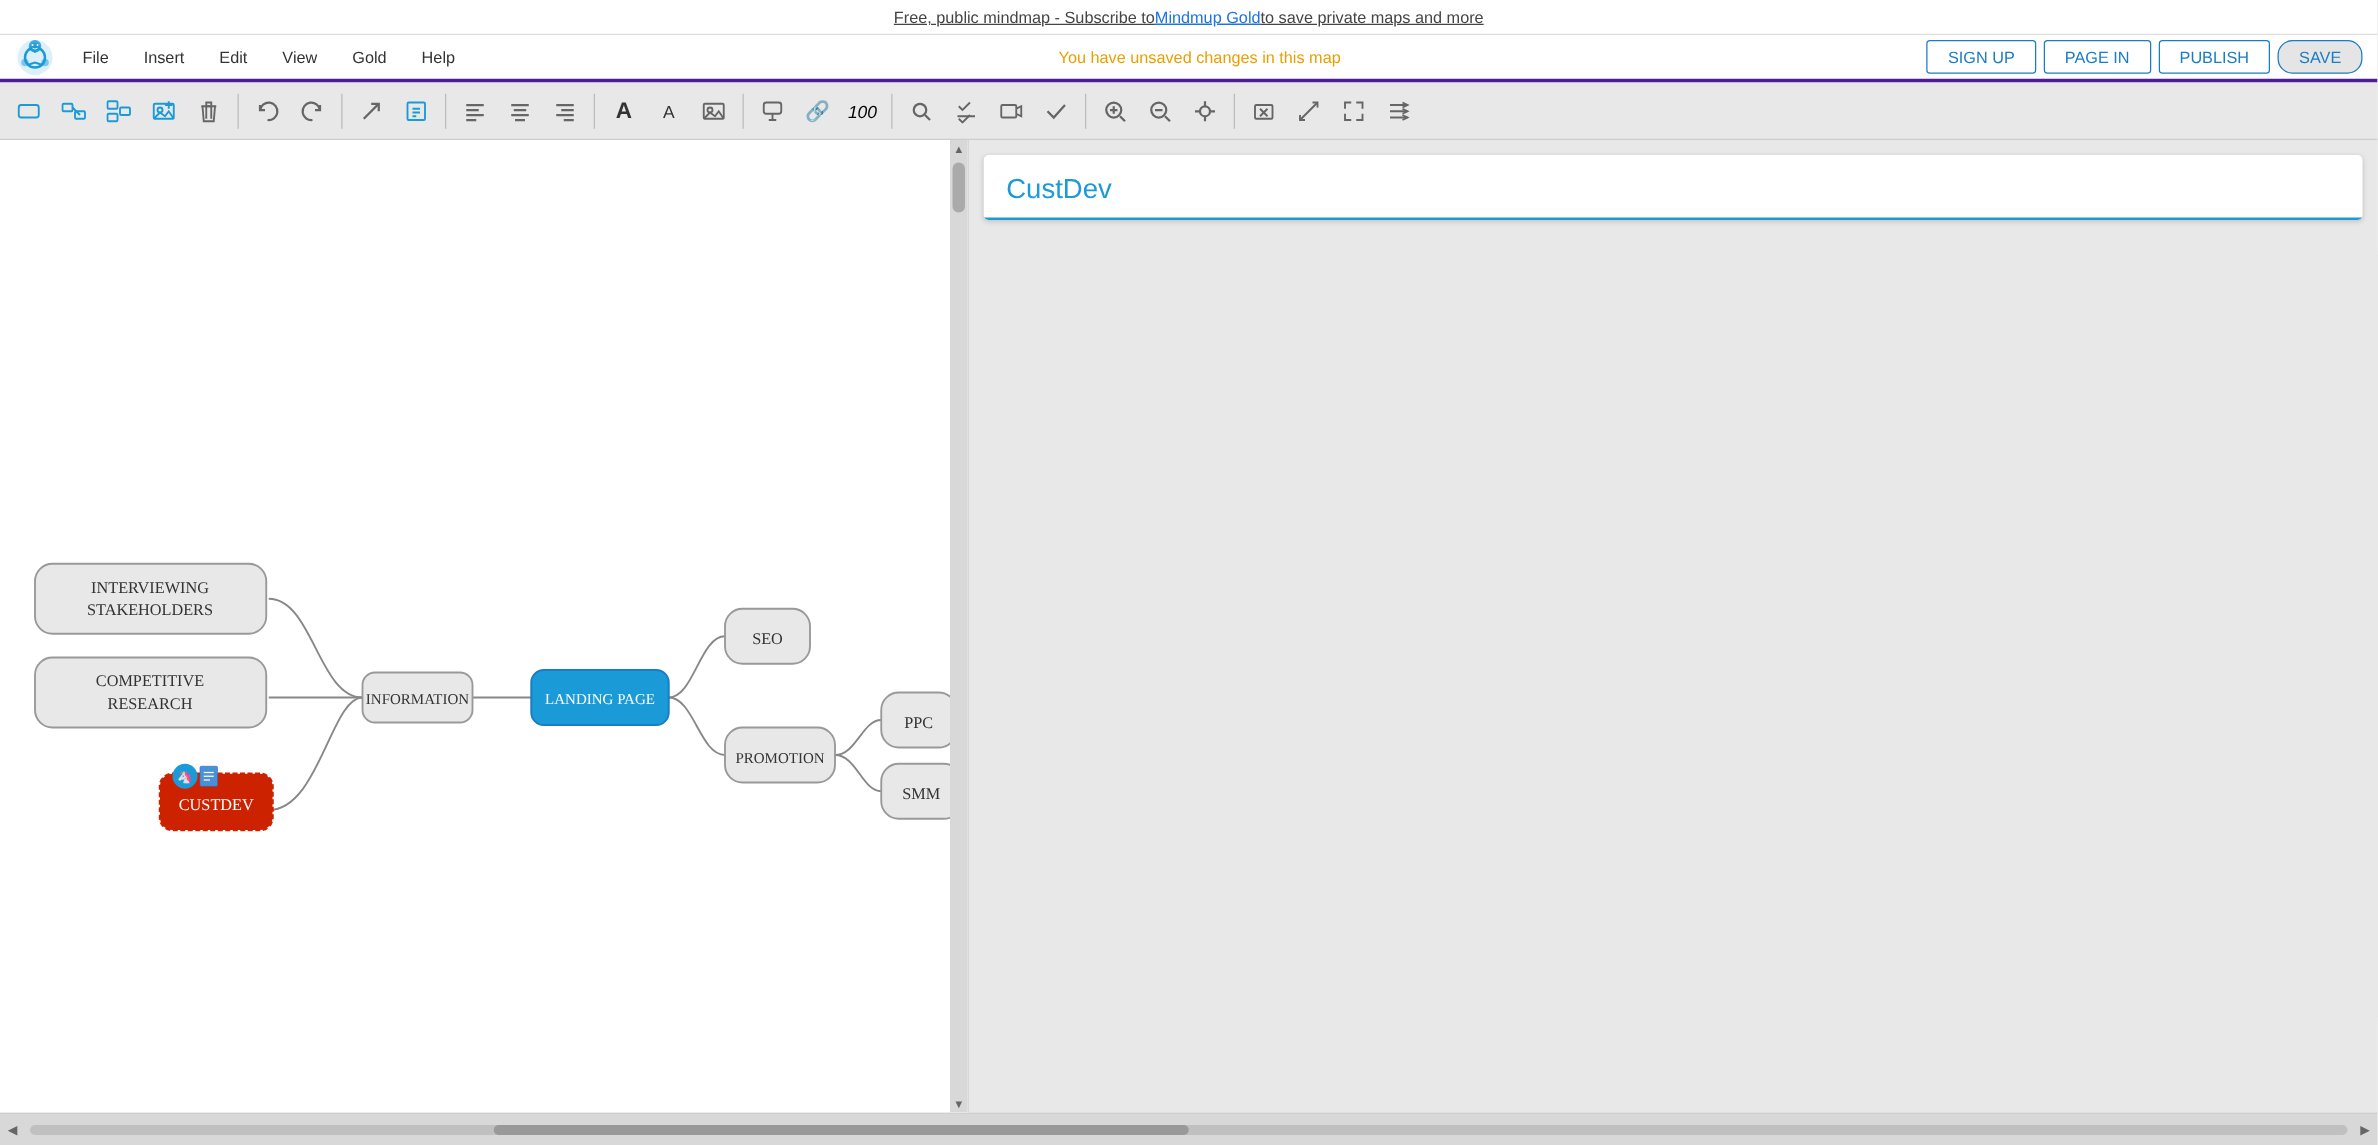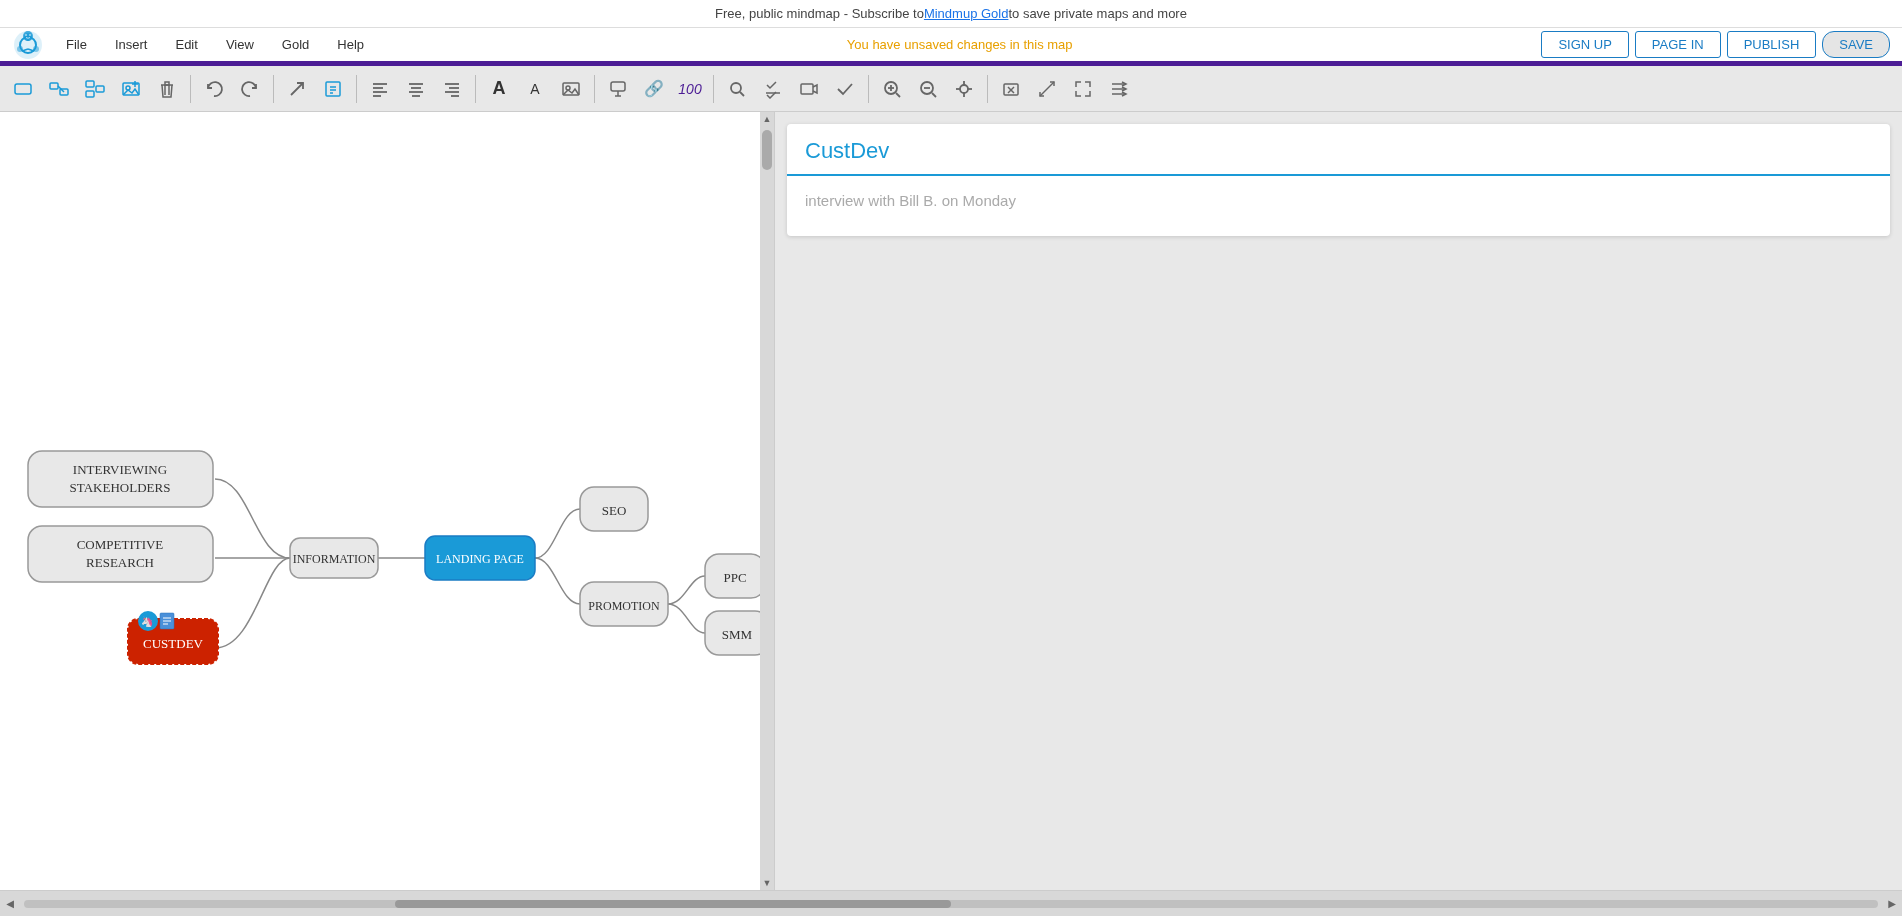--- a/index.html
+++ b/index.html
@@ -8,30 +8,31 @@
     
     #top-banner {
       background: #fff;
       height: 28px;
       display: flex;
       align-items: center;
       justify-content: center;
       font-size: 13px;
       color: #444;
       border-bottom: 1px solid #ddd;
+      text-decoration: underline;
     }
     #top-banner a { color: #1a73e8; text-decoration: underline; }
 
     
     #menu-bar {
       background: #fff;
       height: 38px;
       display: flex;
       align-items: center;
-      border-bottom: 5px solid #4c1d95;
+      border-bottom: 3px solid #4c1d95;
       padding: 0 8px;
       gap: 0;
     }
     #logo {
       width: 40px;
       height: 38px;
       display: flex;
       align-items: center;
       justify-content: center;
       margin-right: 4px;
@@ -380,21 +381,21 @@
   <button class="toolbar-btn" title="Add idea">
     <svg viewBox="0 0 20 20" fill="none" stroke="#666" stroke-width="1.5">
         <rect x="3" y="3" width="14" height="9" rx="2"></rect>
         <line x1="10" y1="12" x2="10" y2="17"></line>
         <line x1="7" y1="17" x2="13" y2="17"></line>
       </svg>
   </button>
 
   <button class="toolbar-btn" title="Link" style="font-size:16px; color:#666;">🔗</button>
 
-  <button class="toolbar-btn" title="Numbering" style="font-size:14px; font-style:italic; color:#4c1d95;">100</button>
+  <button class="toolbar-btn" title="Numbering" style="font-size:14px; font-style:italic; color:#000000;">100</button>
   <div class="toolbar-sep"></div>
 
   <button class="toolbar-btn" title="Search">
     <svg viewBox="0 0 20 20" fill="none" stroke="#666" stroke-width="1.8">
         <circle cx="9" cy="9" r="5"></circle>
         <line x1="13" y1="13" x2="17" y2="17"></line>
       </svg>
   </button>
   <button class="toolbar-btn" title="Checklist">
     <svg viewBox="0 0 20 20" fill="none" stroke="#666" stroke-width="1.5">
@@ -542,21 +543,20 @@
       <div style="flex:1;"></div>
       <div class="scroll-arrow">▼</div>
     </div>
   </div>
 
   <div id="notes-panel">
     <div id="notes-card">
       <div id="notes-title-bar">
         <div id="notes-title">CustDev</div>
       </div>
-      <div id="notes-content">interview with Bill B. on Monday</div>
     </div>
   </div>
 </div>
 
 <div id="bottom-scrollbar">
   <div class="hscroll-arrow">◀</div>
   <div class="hscroll-track">
     <div class="hscroll-thumb"></div>
   </div>
   <div class="hscroll-arrow">▶</div>

